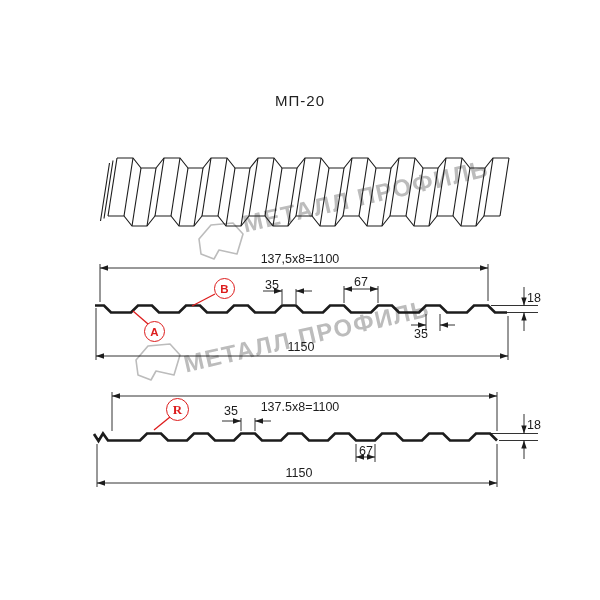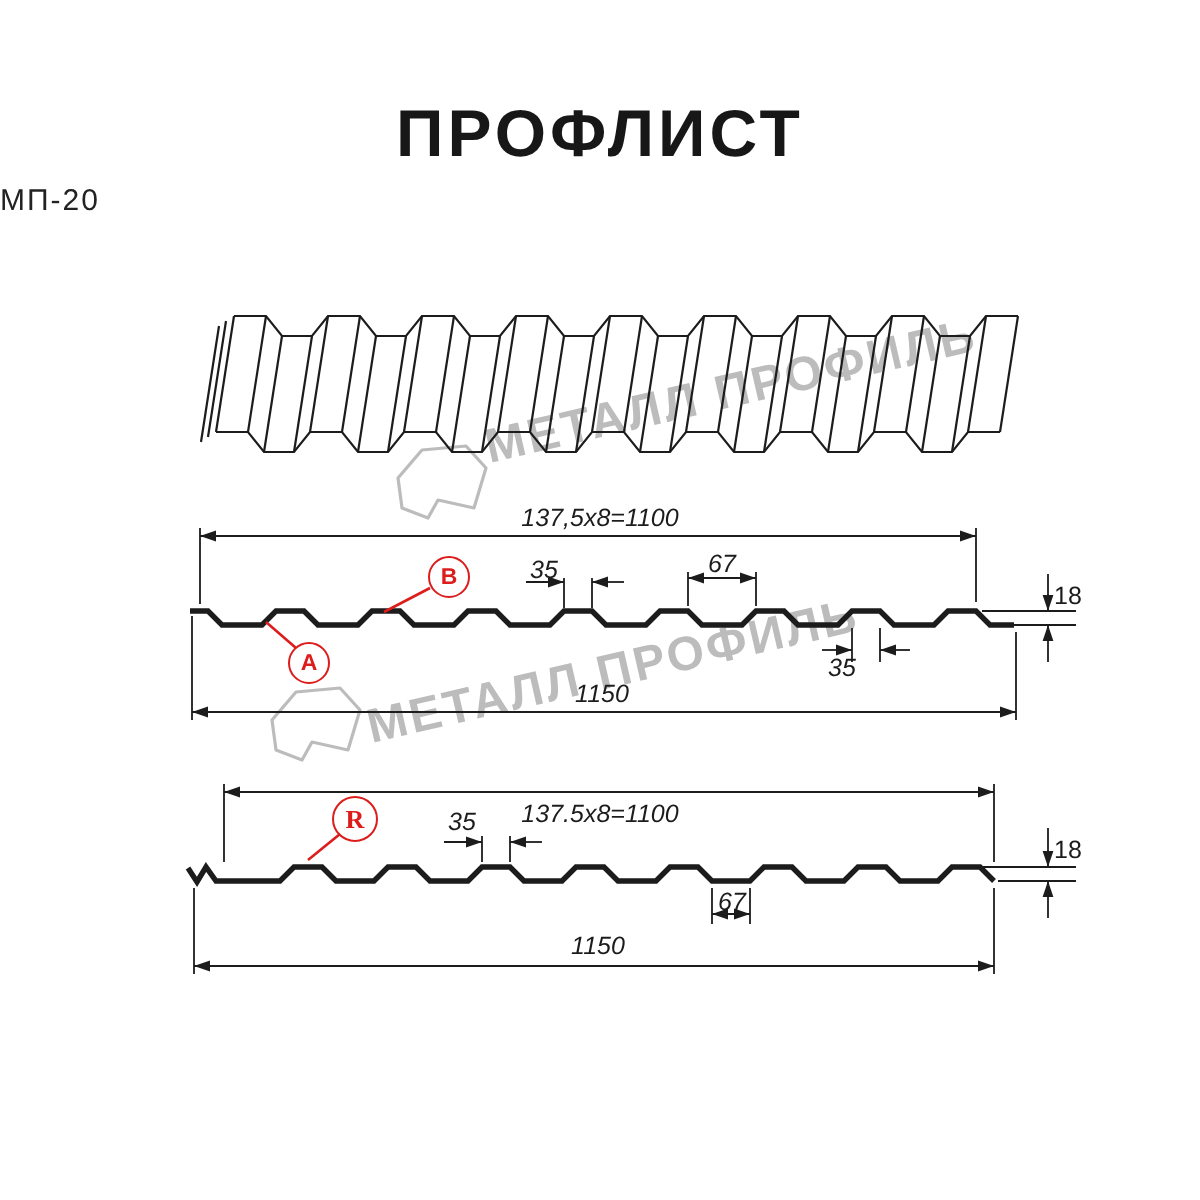--- a/index.html
+++ b/index.html
@@ -1,41 +1,40 @@
 <!DOCTYPE html>
 <html><head>
 <meta charset="utf-8">
 <style>
   html,body{margin:0;padding:0;background:#ffffff;}
   .canvas{position:relative;width:600px;height:600px;background:#ffffff;overflow:hidden;
           font-family:"Liberation Sans",sans-serif;color:#1c1c1c;}
   .title{position:absolute;left:0;top:48px;width:600px;text-align:center;
          font-size:33px;font-weight:800;letter-spacing:2px;color:#171717;}
-  .subtitle{position:absolute;left:0;top:92px;width:600px;text-align:left;
+  .subtitle{position:absolute;left:0;top:92px;width:600px;text-align:center;
          font-size:15px;font-weight:500;letter-spacing:1px;color:#222;}
   .footer{position:absolute;left:0;top:527px;width:600px;text-align:center;
          font-size:15px;font-weight:600;letter-spacing:.6px;color:#161616;}
   .dim{position:absolute;font-size:12.5px;font-weight:400;color:#1c1c1c;white-space:nowrap;}
-  .dim.ctr{transform:translateX(-50%);font-style:italic;}
+  .dim.ctr{transform:translateX(-50%);}
   .wm-text{position:absolute;font-size:24px;font-weight:700;letter-spacing:1.5px;
          color:#bcbcbc;white-space:nowrap;transform:rotate(-13deg);transform-origin:left top;}
   .wm-logo{position:absolute;}
   .badge{position:absolute;border:1.6px solid #dd1c1c;border-radius:50%;
          display:flex;align-items:center;justify-content:center;
          color:#dd1c1c;font-weight:700;background:transparent;}
   .badge.ab{width:19px;height:19px;font-size:11.5px;}
   .badge.r{width:21px;height:21px;font-size:13px;font-family:"Liberation Serif",serif;}
   svg{position:absolute;left:0;top:0;}
 </style>
 </head>
 <body>
 
 <div class="canvas">
 
-  <div class="title">ПРОФЛИСТ</div>
   <div class="subtitle">МП-20</div>
 
   <svg class="wm-logo" style="left:195px;top:221px;" width="50" height="44" viewBox="0 0 50 44">
     <path d="M4 18 L16 4 L38 2 L48 13 L42 33 L24 29 L19 38 L6 33 Z" fill="none" stroke="#bcbcbc" stroke-width="1.6" stroke-linejoin="round"></path>
   </svg>
   <div class="wm-text" style="left:240px;top:211px;">МЕТАЛЛ ПРОФИЛЬ</div>
 
   <svg class="wm-logo" style="left:132px;top:342px;" width="50" height="44" viewBox="0 0 50 44">
     <path d="M4 18 L16 4 L38 2 L48 13 L42 33 L24 29 L19 38 L6 33 Z" fill="none" stroke="#bcbcbc" stroke-width="1.6" stroke-linejoin="round"></path>
   </svg>

